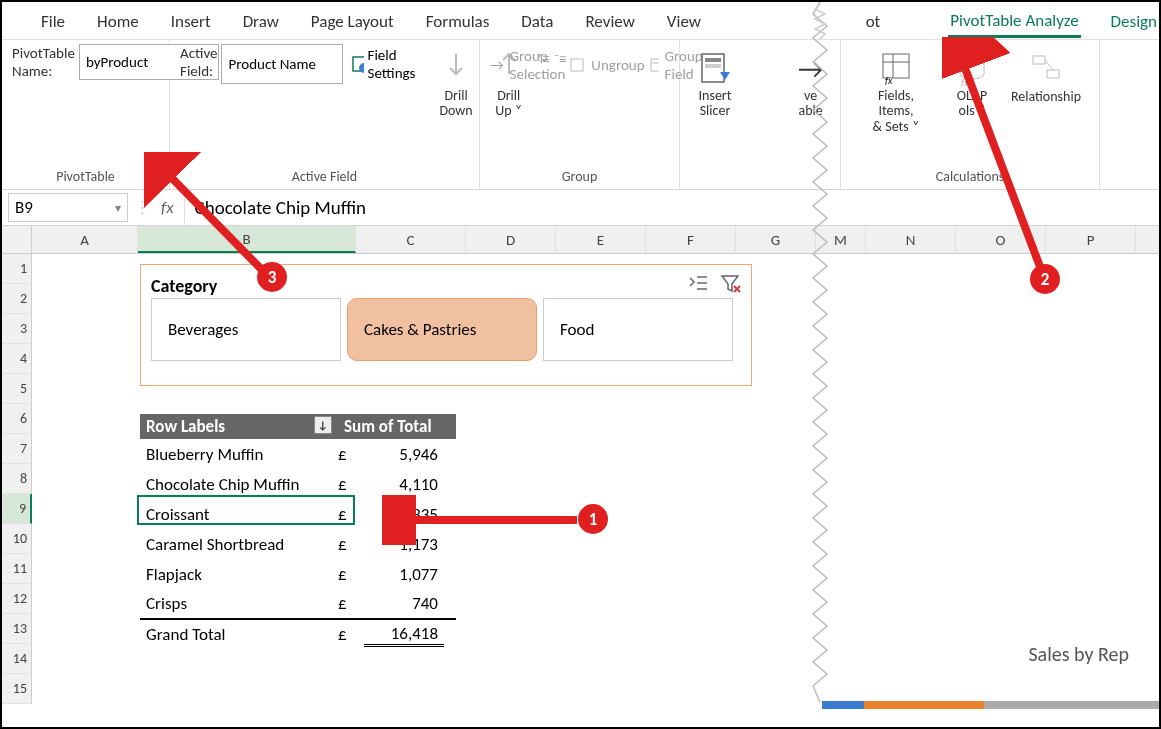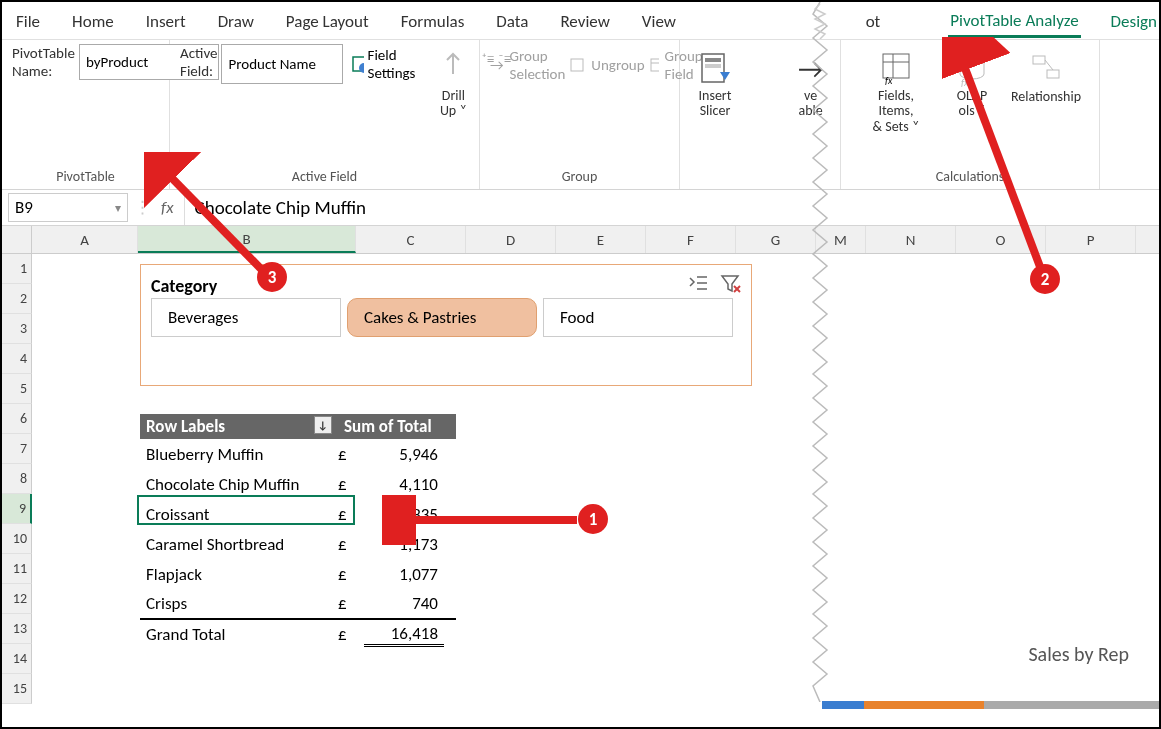--- a/index.html
+++ b/index.html
@@ -11,21 +11,21 @@
   overflow: hidden;
   position: relative;
   border: 2px solid #000;
 }
 .tabbar {
   display: flex;
   align-items: center;
   height: 38px;
   background: #fff;
   border-bottom: 1px solid #e0e0e0;
-  padding-left: 12px;
+  padding-left: 37px;
   gap: 28px;
   font-size: 17px;
   color: #333;
 }
 .tabbar .tab { cursor: pointer; padding: 6px 2px 4px; }
 .tabbar .tab.active { color: #0a7c58; border-bottom: 3px solid #0a7c58; font-weight: 500; }
 .tabbar .tab.design { color: #0a7c58; }
 .ribbon {
   display: flex;
   height: 150px;
@@ -129,21 +129,21 @@
   width: 612px; height: 122px;
   border: 1px solid #e8a878;
   background: #fff;
   padding: 8px 10px;
 }
 .slicer-head { display: flex; justify-content: space-between; align-items: center; font-weight: bold; font-size: 18px; margin-bottom: 0; }
 .slicer-icons { display: flex; gap: 10px; }
 .slicer-items { display: flex; gap: 6px; }
 .slicer-item {
   border: 1px solid #ccc;
-  padding: 8px 16px;
+  padding: 20px 16px;
   font-size: 17px;
   cursor: pointer;
   width: 190px;
 }
 .slicer-item.sel { background: #f0c0a0; border-color: #e0a070; border-radius: 10px; }
 .pivot {
   position: absolute;
   left: 108px;
   top: 160px;
 }
@@ -251,20 +251,28 @@
       <div class="field-col">
         <div class="field-label">Active Field:</div>
         <input class="field-input" style="width: 122px;" value="Product Name">
         <div class="field-btn">
           <svg width="18" height="18">
               <rect x="2" y="2" width="14" height="14" fill="none" stroke="#0a7c58" stroke-width="1.5"></rect>
               <circle cx="13" cy="13" r="5" fill="#4080d0"></circle>
             </svg>
           <span>Field Settings</span>
         </div>
+      </div>
+      <div class="bigbtn disabled">
+        <div class="icon-lg">
+          <svg width="28" height="40">
+              <path d="M14,6 L14,26 M8,20 L14,26 L20,20" stroke="#bbb" fill="none" stroke-width="2"></path>
+            </svg>
+        </div>
+        <div style="white-space:pre-line; line-height:1.1">Drill Down</div>
       </div>
       <div class="bigbtn disabled">
         <div class="icon-lg">
           <svg width="28" height="40">
               <path d="M14,26 L14,6 M8,12 L14,6 L20,12" stroke="#bbb" fill="none" stroke-width="2"></path>
             </svg>
         </div>
         <div style="white-space:pre-line; line-height:1.1">Drill
 Up ˅</div>
       </div>

